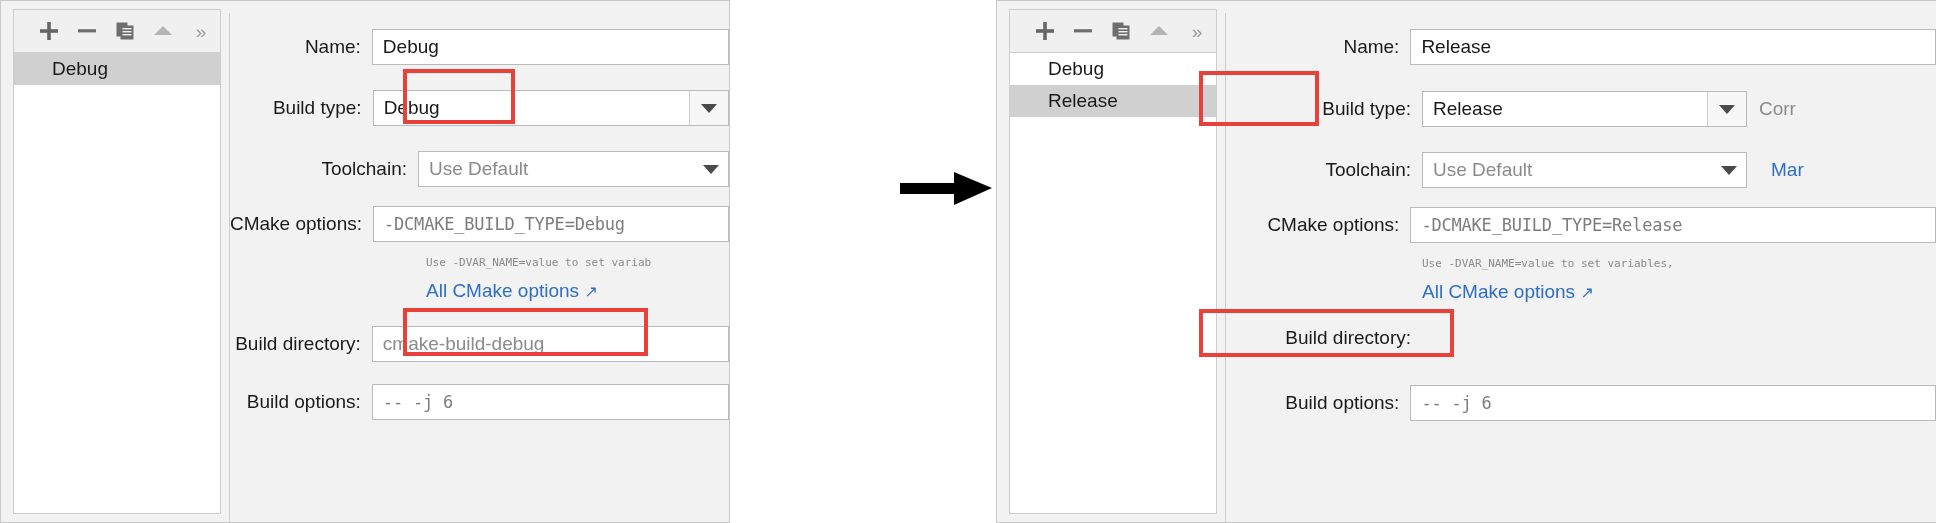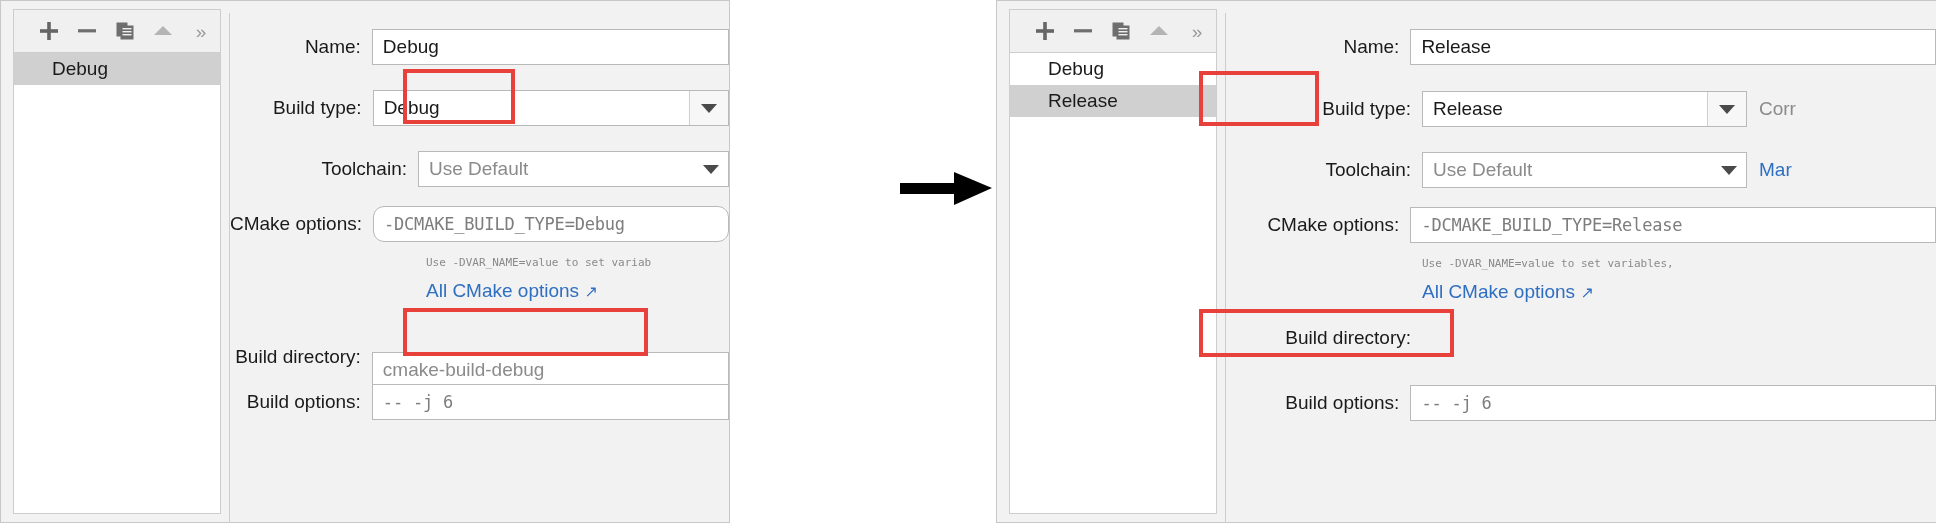--- a/index.html
+++ b/index.html
@@ -186,21 +186,21 @@
   .side-note {
     font-size: 19px;
     color: #8b8b8b;
     white-space: nowrap;
     margin-left: 12px;
   }
   .side-link {
     font-size: 19px;
     color: #2f6fc1;
     white-space: nowrap;
-    margin-left: 12px;
+    margin-left: 24px;
     cursor: pointer;
   }
 
   
   .hl {
     position: absolute;
     border: 4px solid #e8413c;
     box-sizing: border-box;
     pointer-events: none;
     z-index: 9;
@@ -282,39 +282,39 @@
       <div class="combo flat" style="width:325px;">
         <div class="combo-text placeholder">Use Default</div>
         <div class="combo-arrow">
           <span class="tri-down"></span>
         </div>
       </div>
     </div>
 
     <div class="row" style="top:193px;">
       <div class="lbl">CMake options:</div>
-      <div class="field mono" style="width:500px;border-radius:11px;">-DCMAKE_BUILD_TYPE=Debug</div>
+      <div class="field mono" style="width:500px;">-DCMAKE_BUILD_TYPE=Debug</div>
     </div>
 
     <div class="row" style="top:243px;">
       <div class="lbl"></div>
       <div class="hint">Use -DVAR_NAME=value to set variab</div>
     </div>
 
     <div class="row" style="top:267px;">
       <div class="lbl"></div>
       <div class="link">
         <span>All CMake options</span>
         <span class="ext">↗</span>
       </div>
     </div>
 
     <div class="row" style="top:313px;">
       <div class="lbl">Build directory:</div>
-      <div class="field placeholder" style="width:500px;margin-top:26px;">cmake-build-debug</div>
+      <div class="field placeholder" style="width:500px;">cmake-build-debug</div>
     </div>
 
     <div class="row" style="top:371px;">
       <div class="lbl">Build options:</div>
       <div class="field mono" style="width:500px;">--  -j  6</div>
     </div>
 
   </div>
 
   <div class="hl" style="left:402px; top:68px; width:112px; height:55px;"></div>

